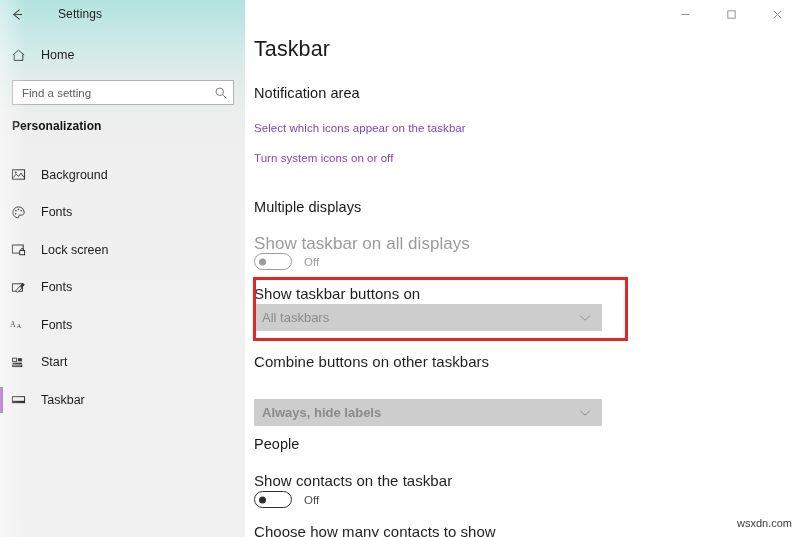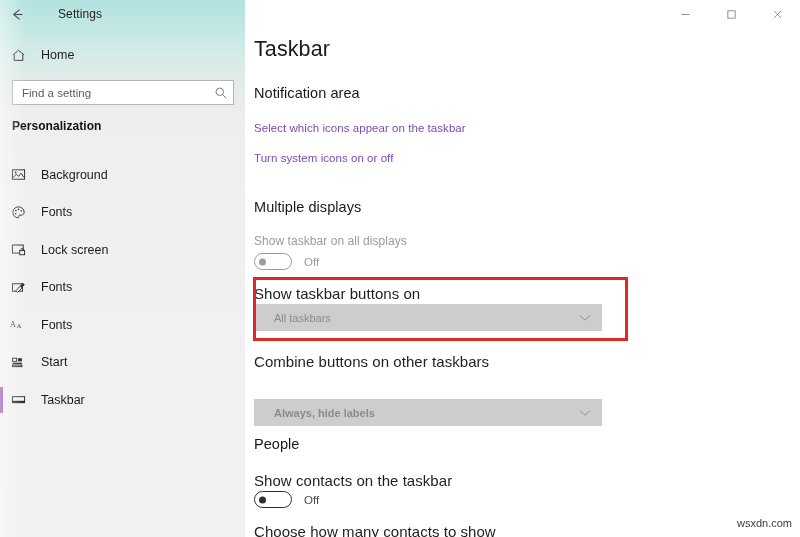--- a/index.html
+++ b/index.html
@@ -151,21 +151,21 @@
 
   .h2 {
     font-size: 14.5px; color: #191919; font-weight: normal;
     letter-spacing: .05px;
   }
   .link {
     font-size: 11.5px; color: #7b4ab5; text-decoration: none;
     letter-spacing: .05px;
   }
   .label-dim {
-    font-size: 12px; color: #9b9b9b; letter-spacing: .05px;
+    font-size: 17px; color: #9b9b9b; letter-spacing: .05px;
   }
   .label-norm {
     font-size: 15px; color: #1f1f1f; letter-spacing: .05px;
   }
 
   
   .abs { position: absolute; }
 
   
   .toggle-row { display: flex; align-items: center; }
@@ -190,21 +190,21 @@
   .toggle-state.dim { color: #9b9b9b; }
 
   
   .dropdown {
     width: 348px; height: 27px;
     background: #cdcdcd;
     display: flex; align-items: center;
     position: relative;
   }
   .dropdown .dd-text {
-    font-size: 11px; color: #8b8b8b; padding-left: 20px;
+    font-size: 13px; color: #8b8b8b; padding-left: 8px;
   }
   .dropdown .dd-chev {
     position: absolute; right: 11px; top: 50%;
     transform: translateY(-50%);
     color: #8e8e8e;
   }
   .dropdown .dd-chev svg { display:block; }
 
   
   .redbox {

